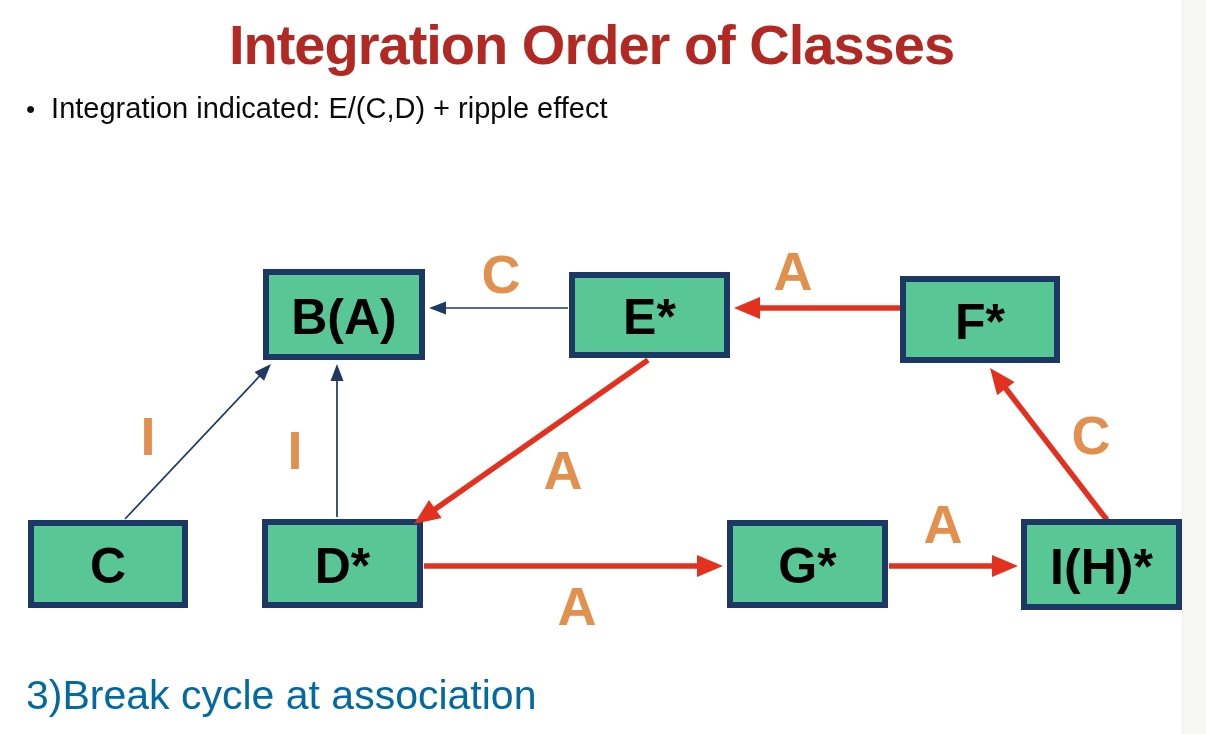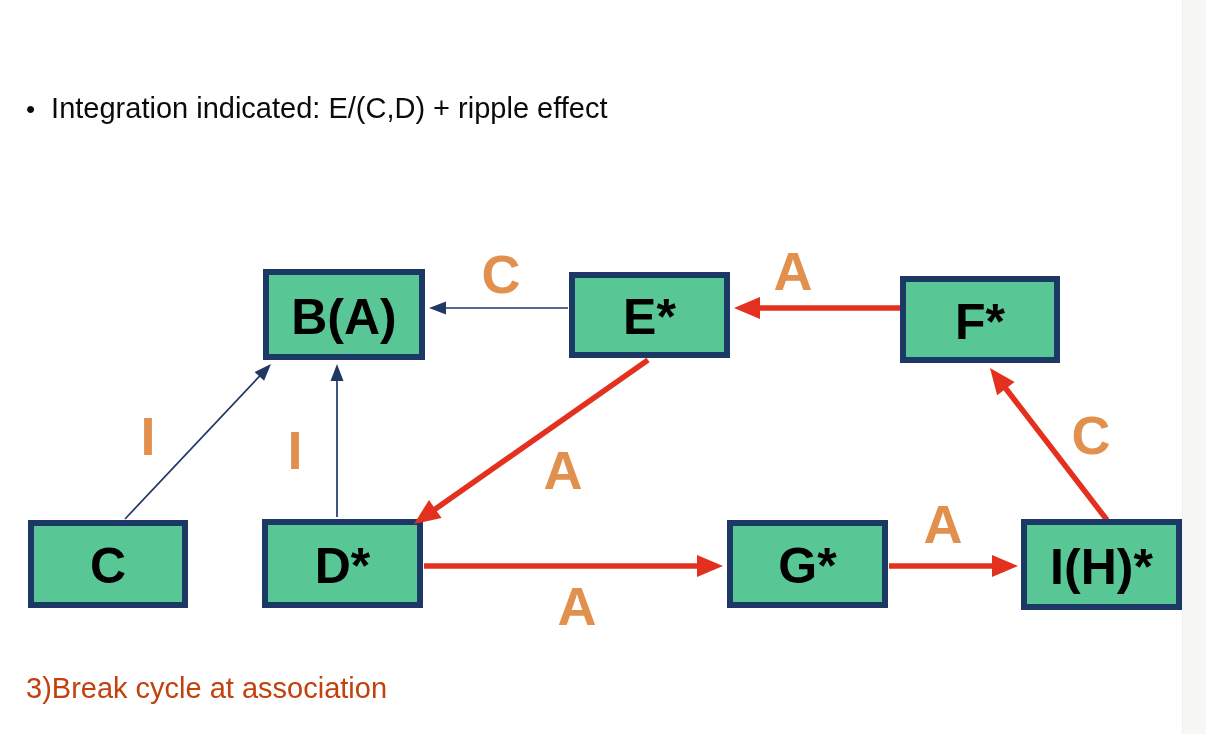--- a/index.html
+++ b/index.html
@@ -4,30 +4,31 @@
 <style>
   html,body{margin:0;padding:0;background:#ffffff;}
   body{width:1206px;height:734px;overflow:hidden;font-family:"Liberation Sans",sans-serif;}
   .slide{position:relative;width:1206px;height:734px;background:#ffffff;}
   .right-strip{position:absolute;top:0;right:0;width:23px;height:734px;background:#f7f7f5;border-left:1px solid #efefed;}
   .title{position:absolute;top:12px;left:0;width:1183px;text-align:center;
          font-size:56px;font-weight:bold;letter-spacing:-1px;}
   .bullet-line{position:absolute;top:92px;left:26px;font-size:29px;color:#0b0b0b;
                display:flex;align-items:baseline;gap:16px;}
   .bullet-marker{font-size:26px;}
-  .footer{position:absolute;top:672px;left:26px;font-size:29px;color:#c2410c;}
+  .footer{position:absolute;top:672px;left:26px;font-size:41px;color:#0369a1;}
   svg{position:absolute;top:0;left:0;}
   .node-label{font-family:"Liberation Sans",sans-serif;font-weight:bold;font-size:50px;fill:#000000;}
   .edge-label{font-family:"Liberation Sans",sans-serif;font-weight:bold;font-size:54px;}
 </style>
 </head>
 <body>
 
 <div class="slide">
 
+  <div class="title" style="color: rgb(178, 40, 34);">Integration Order of Classes</div>
 
   <div class="bullet-line">
     <span class="bullet-marker">•</span>
     <span>Integration indicated: E/(C,D) + ripple effect</span>
   </div>
 
   <svg id="diagram-svg" width="1206" height="734" viewBox="0 0 1206 734">
       <line x1="568" y1="308" x2="443" y2="308" stroke="#1F3864" stroke-width="1.7"></line>
       <line x1="125" y1="519" x2="261.4007932809765" y2="374.19093864005924" stroke="#1F3864" stroke-width="1.7"></line>
       <line x1="337" y1="517" x2="337" y2="378" stroke="#1F3864" stroke-width="1.7"></line>

